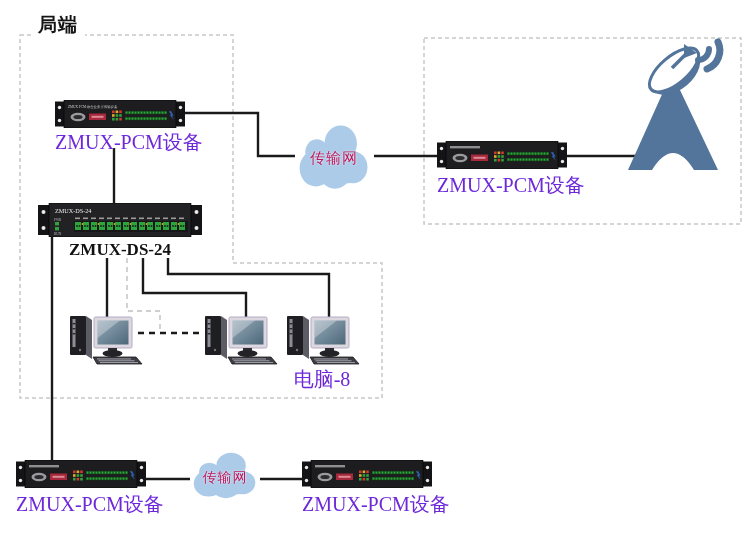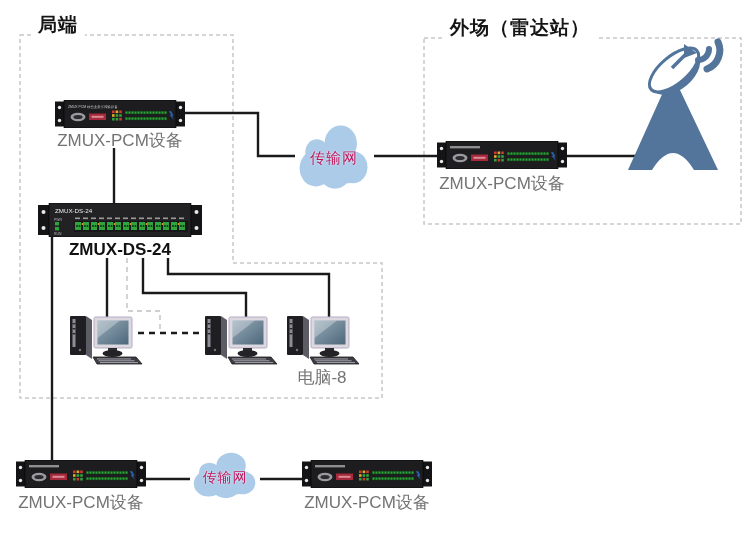--- a/index.html
+++ b/index.html
@@ -1,26 +1,26 @@
 <!DOCTYPE html>
 <html><head>
 <meta charset="utf-8">
 <style>
   html,body{margin:0;padding:0;background:#fff;}
   #canvas{
     position:relative;width:750px;height:536px;background:#ffffff;overflow:hidden;
-    font-family:Liberation Sans, sans-serif;
+    font-family:Liberation Serif, serif;
   }
   .abs{position:absolute;}
   .region-title{
     position:absolute;background:#ffffff;padding:0 7px;
     font-size:19px;font-weight:bold;color:#151515;letter-spacing:1px;white-space:nowrap;
   }
   .dev-label{
-    position:absolute;text-align:center;font-size:17px;color:#737373;white-space:nowrap;
+    position:absolute;text-align:center;font-size:20px;color:#6d28d9;white-space:nowrap;
   }
   .dev-label.bold{font-weight:bold;font-size:17px;color:#111;}
   .cloud-text{
     position:absolute;width:100%;text-align:center;
     color:#be185d;font-size:15px;letter-spacing:1px;
     text-shadow:0 0 2px #ffffff;
   }
   svg{display:block;}
 </style>
 </head>
@@ -46,21 +46,20 @@
       <path d="M168 258 V274 H329 V322"></path>
       <path d="M146 479 H190"></path>
       <path d="M260 479 H303"></path>
     </g>
 
     <path d="M138 333 H204" stroke="#1a1a1a" stroke-width="2.6" stroke-dasharray="6 5" fill="none"></path>
     <path d="M127 258 V311 H160 V332" stroke="#cfcfcf" stroke-width="1.8" stroke-dasharray="5 4" fill="none"></path>
   </svg>
 
   <div class="region-title" style="left:31px;top:12px">局端</div>
-  <div class="region-title" style="left:443px;top:15px">外场（雷达站）</div>
 
   <svg class="abs" style="left:55px;top:100px" width="130" height="28" viewBox="0 0 130 28">
     <rect x="0" y="1.5" width="9" height="25" fill="#141416"></rect>
     <rect x="121" y="1.5" width="9" height="25" fill="#141416"></rect>
     <circle cx="4.5" cy="7.5" r="1.7" fill="#eaeaea"></circle>
       <circle cx="4.5" cy="20.5" r="1.7" fill="#eaeaea"></circle>
     <circle cx="125.5" cy="7.5" r="1.7" fill="#eaeaea"></circle>
       <circle cx="125.5" cy="20.5" r="1.7" fill="#eaeaea"></circle>
     <rect x="9" y="0" width="112" height="28" fill="#1d1d1f" stroke="#000" stroke-width="0.6"></rect>
     <text x="13" y="8" font-size="3.4" fill="#cfcfcf">ZMUX PCM 综合业务光传输设备</text>

